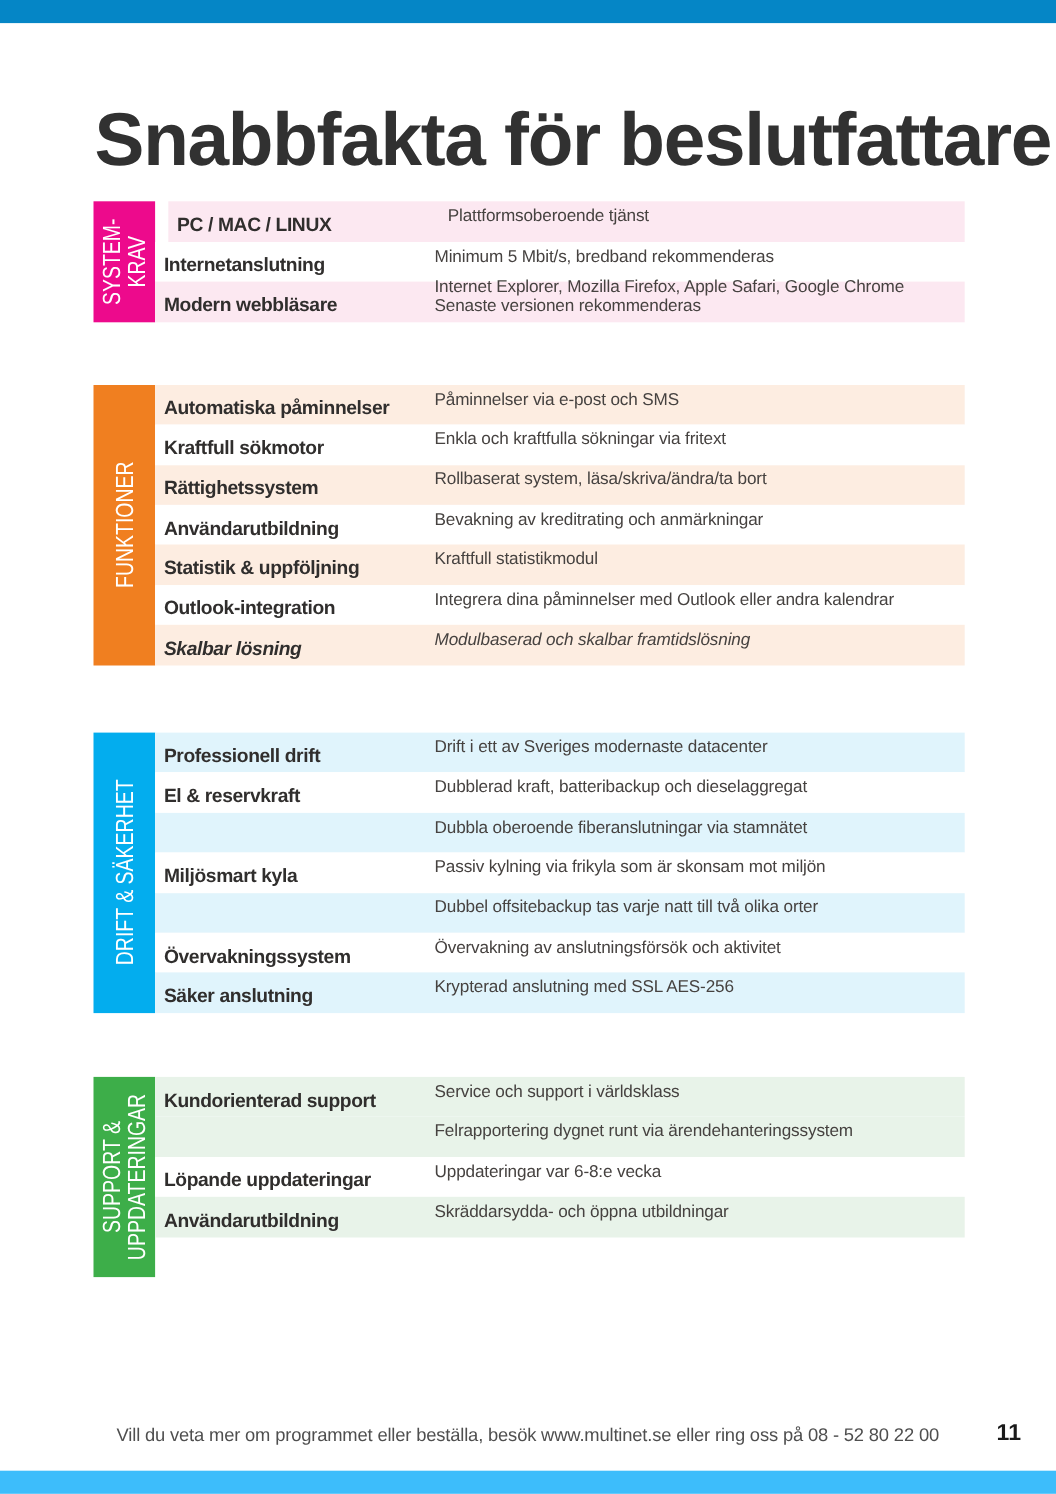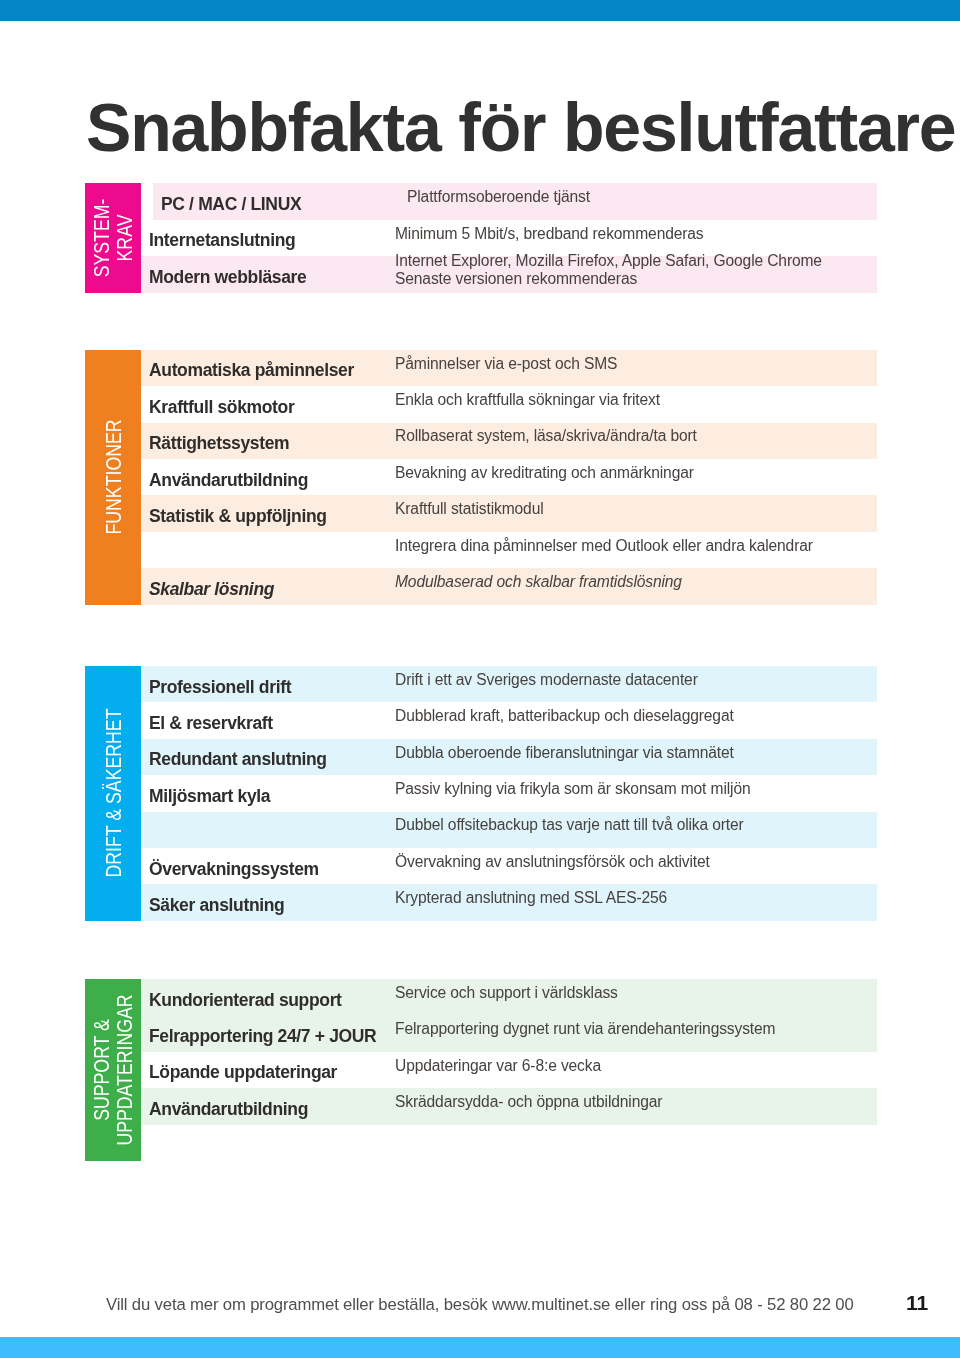--- a/index.html
+++ b/index.html
@@ -91,20 +91,21 @@
     </div>
     <div class="row" style="background:#ffffff;">
       <div class="row-label">Användarutbildning</div>
       <div class="row-desc">Bevakning av kreditrating och anmärkningar</div>
     </div>
     <div class="row" style="background:#fdede1;">
       <div class="row-label">Statistik &amp; uppföljning</div>
       <div class="row-desc">Kraftfull statistikmodul</div>
     </div>
     <div class="row" style="background:#ffffff;">
+      <div class="row-label">Outlook-integration</div>
       <div class="row-desc">Integrera dina påminnelser med Outlook eller andra kalendrar</div>
     </div>
     <div class="row" style="background:#fdede1;font-style:italic;">
       <div class="row-label">Skalbar lösning</div>
       <div class="row-desc">Modulbaserad och skalbar framtidslösning</div>
     </div>
   </div>
 </section>
 <section class="section" id="section-drift-sakerhet" style="top:666.0px;height:254.8px;">
   <div class="tab" style="background:#03adee;">
@@ -113,21 +114,20 @@
   <div class="rows">
     <div class="row" style="background:#e0f4fc;">
       <div class="row-label">Professionell drift</div>
       <div class="row-desc">Drift i ett av Sveriges modernaste datacenter</div>
     </div>
     <div class="row" style="background:#ffffff;">
       <div class="row-label">El &amp; reservkraft</div>
       <div class="row-desc">Dubblerad kraft, batteribackup och dieselaggregat</div>
     </div>
     <div class="row" style="background:#e0f4fc;">
-      <div class="row-label">Redundant anslutning</div>
       <div class="row-desc">Dubbla oberoende fiberanslutningar via stamnätet</div>
     </div>
     <div class="row" style="background:#ffffff;">
       <div class="row-label">Miljösmart kyla</div>
       <div class="row-desc">Passiv kylning via frikyla som är skonsam mot miljön</div>
     </div>
     <div class="row" style="background:#e0f4fc;">
       <div class="row-desc">Dubbel offsitebackup tas varje natt till två olika orter</div>
     </div>
     <div class="row" style="background:#ffffff;">
@@ -144,21 +144,20 @@
   <div class="tab" style="background:#3dae49;">
     <div class="tab-label">SUPPORT &amp;
 UPPDATERINGAR</div>
   </div>
   <div class="rows">
     <div class="row" style="background:#e8f3e9;">
       <div class="row-label">Kundorienterad support</div>
       <div class="row-desc">Service och support i världsklass</div>
     </div>
     <div class="row" style="background:#e8f3e9;">
-      <div class="row-label">Felrapportering 24/7 + JOUR</div>
       <div class="row-desc">Felrapportering dygnet runt via ärendehanteringssystem</div>
     </div>
     <div class="row" style="background:#ffffff;">
       <div class="row-label">Löpande uppdateringar</div>
       <div class="row-desc">Uppdateringar var 6-8:e vecka</div>
     </div>
     <div class="row" style="background:#e8f3e9;">
       <div class="row-label">Användarutbildning</div>
       <div class="row-desc">Skräddarsydda- och öppna utbildningar</div>
     </div>

